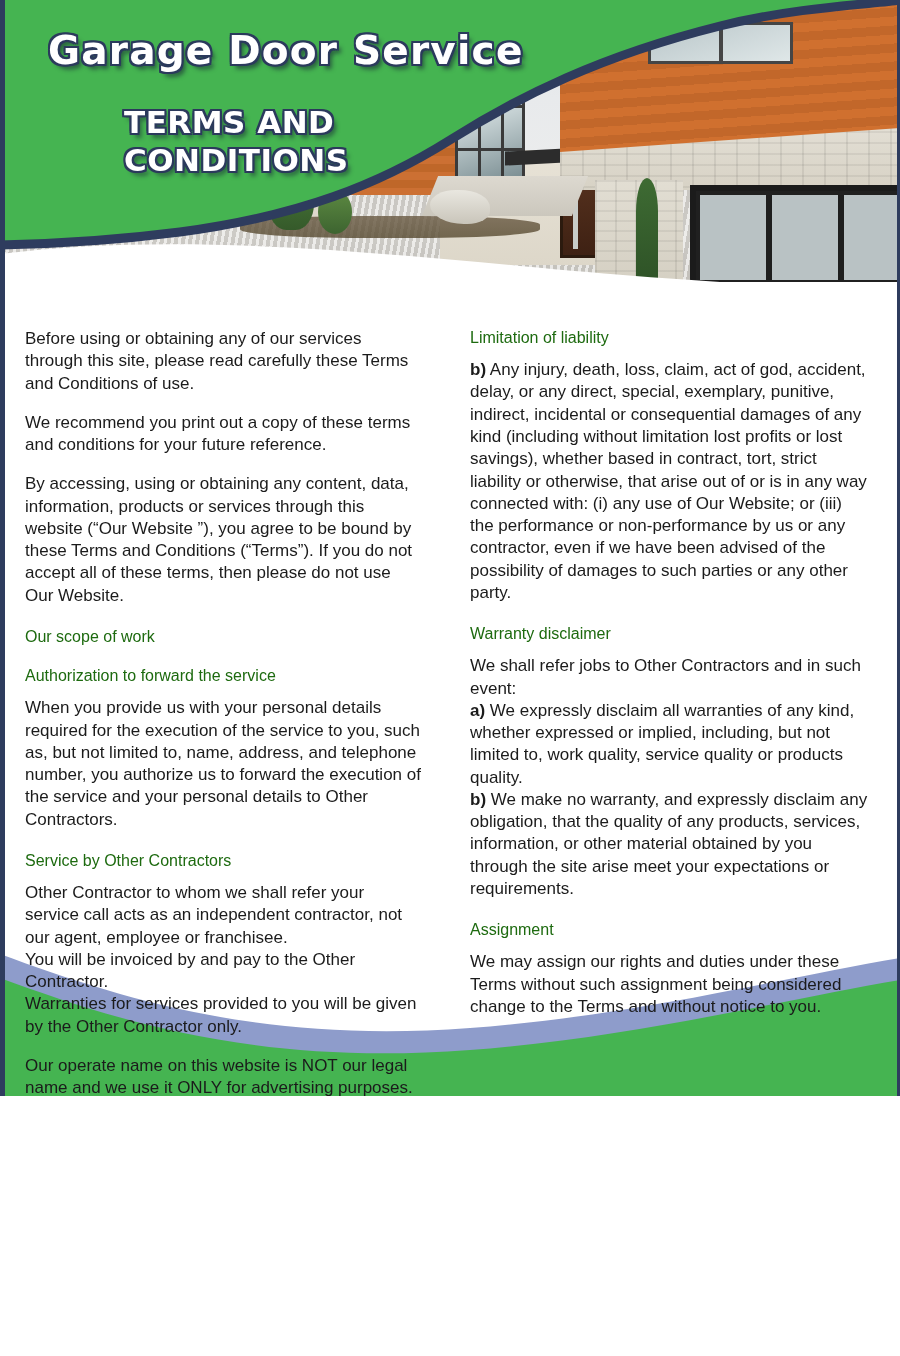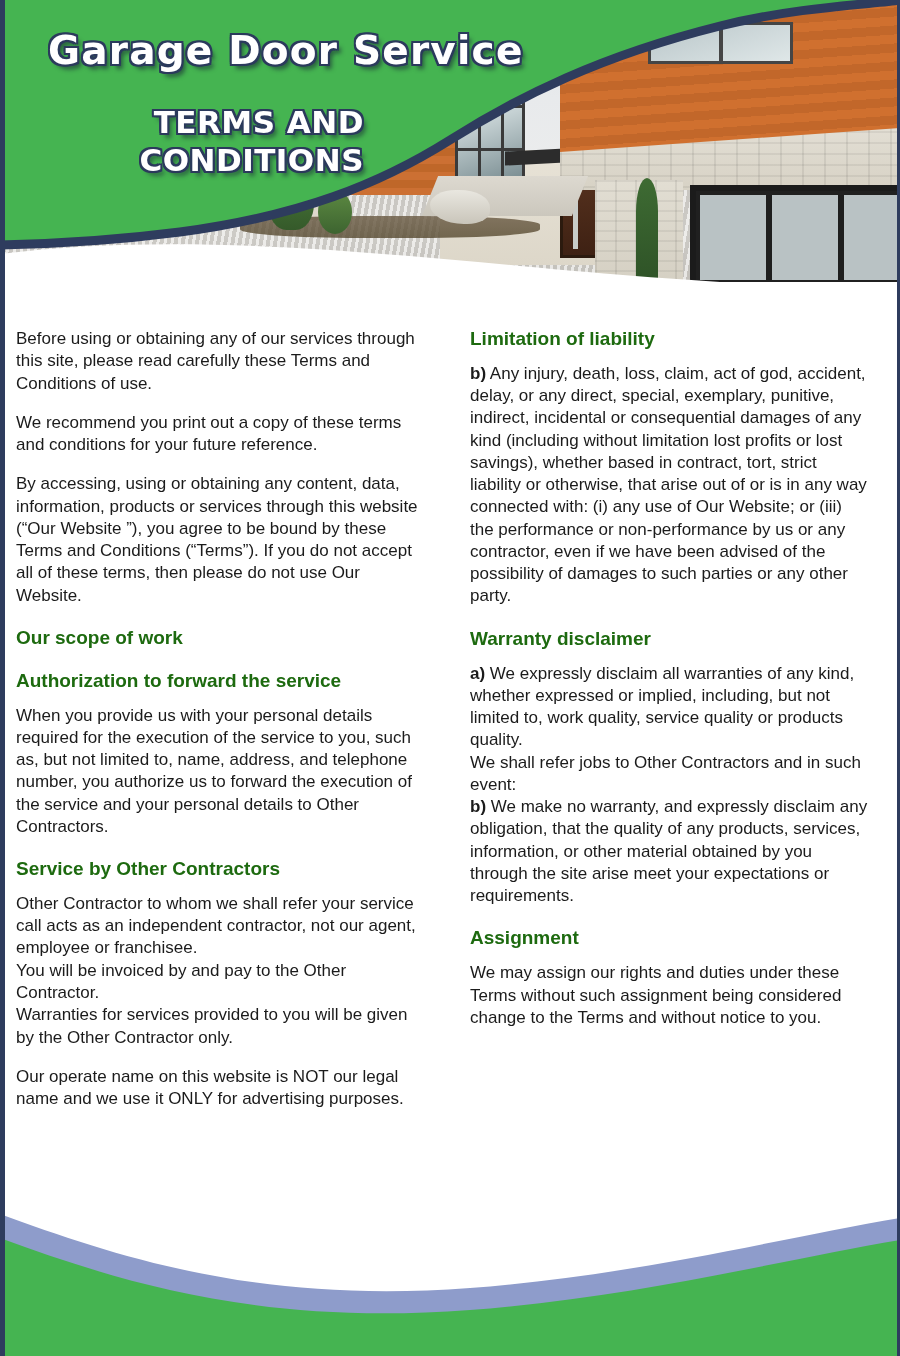--- a/index.html
+++ b/index.html
@@ -4,21 +4,21 @@
 <style>
   * { box-sizing: border-box; margin: 0; padding: 0; }
   html, body {
     width: 900px; height: 1356px;
     background: #ffffff;
     font-family: "Liberation Sans", sans-serif;
     overflow: hidden;
   }
   .page {
     position: relative;
-    width: 900px; height: 1356px;
+    width: 900px; height: 1096px;
     background: #ffffff;
     overflow: hidden;
   }
 
   
   .border-left, .border-right {
     position: absolute; top: 0; bottom: 0;
     background: #2e3c5e; z-index: 40;
   }
   .border-left  { left: 0;  width: 5px; }
@@ -169,21 +169,21 @@
     text-shadow:
       -2px -2px 0 #2b3a5c,  2px -2px 0 #2b3a5c,
       -2px  2px 0 #2b3a5c,  2px  2px 0 #2b3a5c,
        0   -2px 0 #2b3a5c,  0    2px 0 #2b3a5c,
       -2px  0   0 #2b3a5c,  2px  0   0 #2b3a5c,
        4px 5px 4px rgba(20,28,50,.55);
     white-space: nowrap;
   }
   .sub-title {
     position: absolute; left: 124px; top: 104px;
-    width: 240px; text-align: right;
+    width: 240px; text-align: left;
     font-size: 31px; font-weight: bold; color: #ffffff;
     line-height: 1.22; letter-spacing: .5px;
     font-family: "DejaVu Sans", sans-serif;
     text-shadow:
       -2px -2px 0 #2b3a5c,  2px -2px 0 #2b3a5c,
       -2px  2px 0 #2b3a5c,  2px  2px 0 #2b3a5c,
        0   -2px 0 #2b3a5c,  0    2px 0 #2b3a5c,
       -2px  0   0 #2b3a5c,  2px  0   0 #2b3a5c,
        4px 5px 4px rgba(20,28,50,.5);
   }
@@ -194,27 +194,27 @@
     z-index: 5;
   }
 
   
   .columns {
     position: absolute; left: 0; top: 328px;
     width: 900px; z-index: 15;
     display: flex;
   }
   .col { padding: 0 14px; }
-  .col-left  { width: 440px; padding-left: 16px; padding-right: 18px; }
+  .col-left  { width: 440px; padding-left: 25px; padding-right: 18px; }
   .col-right { width: 450px; padding-left: 30px; padding-right: 20px; }
 
   .h2 {
     color: #1d6a0f;
-    font-size: 19px;
-    font-weight: bold;
+    font-size: 16px;
+    font-weight: normal;
     line-height: 1.2;
     margin: 20px 0 12px 0;
   }
   .h2.first { margin-top: 0; }
   p.body {
     font-size: 17px;
     line-height: 1.31;
     color: #1b1b1b;
     margin: 0 0 17px 0;
   }
@@ -304,24 +304,24 @@
 
     <div class="col col-right">
       <h2 class="h2 first">Limitation of liability</h2>
 
 
       <p class="body">
         <b>b)</b><span> Any injury, death, loss, claim, act of god, accident, delay, or any direct, special, exemplary, punitive, indirect, incidental or consequential damages of any kind (including without limitation lost profits or lost savings), whether based in contract, tort, strict liability or otherwise, that arise out of or is in any way connected with: (i) any use of Our Website; or (iii) the performance or non-performance by us or any contractor, even if we have been advised of the possibility of damages to such parties or any other party.</span>
       </p>
 
       <h2 class="h2">Warranty disclaimer</h2>
+      <p class="body tight">We shall refer jobs to Other Contractors and in such event:</p>
       <p class="body tight">
         <b>a)</b><span> We expressly disclaim all warranties of any kind, whether expressed or implied, including, but not limited to, work quality, service quality or products quality.</span>
       </p>
-      <p class="body tight">We shall refer jobs to Other Contractors and in such event:</p>
       <p class="body">
         <b>b)</b><span> We make no warranty, and expressly disclaim any obligation, that the quality of any products, services, information, or other material obtained by you through the site arise meet your expectations or requirements.</span>
       </p>
 
       <h2 class="h2">Assignment</h2>
       <p class="body">We may assign our rights and duties under these Terms without such assignment being considered change to the Terms and without notice to you.</p>
     </div>
   </div>
 
   <div class="border-left"></div>

